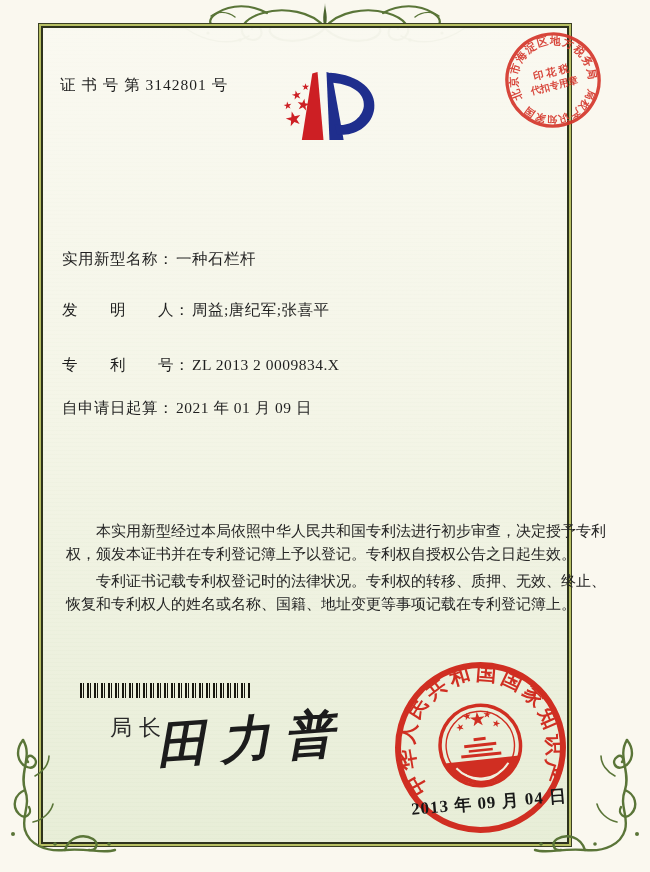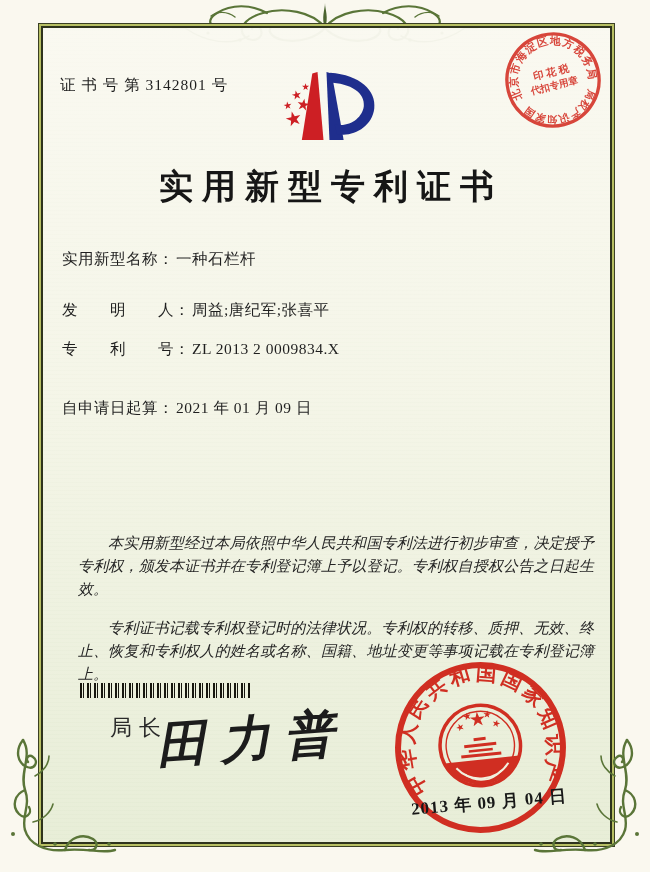--- a/index.html
+++ b/index.html
@@ -4,44 +4,44 @@
 <style>
   html,body{margin:0;padding:0;}
   body{background:#e8e6da;}
   .page{
     position:relative;width:650px;height:872px;margin:0 auto;
     background:#faf8ef;overflow:hidden;
     font-family:"Liberation Serif","DejaVu Serif",serif;
     color:#1f1f1f;
   }
   .frame{
-    position:absolute;left:38px;top:23px;width:577px;height:824px;
+    position:absolute;left:38px;top:23px;width:534px;height:824px;
     box-sizing:border-box;
     background:
       linear-gradient(180deg, rgba(250,249,241,0.96) 0%, rgba(244,245,231,0.90) 45%, rgba(229,236,212,0.88) 100%),
       repeating-linear-gradient(0deg, rgba(110,150,95,0.18) 0px, rgba(110,150,95,0.18) 1px, rgba(255,255,255,0) 1px, rgba(255,255,255,0) 4px);
     box-shadow:
       inset 0 0 0 1px #3a3f24,
       inset 0 0 0 3px #b7bf63,
       inset 0 0 0 5px #2e331c;
   }
   .cert-no{position:absolute;left:22px;top:52px;font-size:15.5px;letter-spacing:1px;}
   .logo{position:absolute;left:228px;top:36px;width:112px;height:94px;}
   .title{
     position:absolute;left:0;top:141px;width:100%;text-align:center;
     font-size:34px;font-weight:bold;letter-spacing:9px;text-indent:9px;color:#161616;
   }
   .fieldrow{position:absolute;left:24px;font-size:15.5px;letter-spacing:0.5px;white-space:nowrap;}
   .fieldrow .flabel{margin-right:2px;}
-  .fr0{top:226px}.fr1{top:277px}.fr2{top:316px}.fr3{top:375px}.fr4{top:422px}.fr5{top:469px}
+  .fr0{top:226px}.fr1{top:277px}.fr2{top:332px}.fr3{top:375px}.fr4{top:422px}.fr5{top:469px}
   .body-text{
     position:absolute;left:24px;top:493px;width:548px;
     font-size:15px;line-height:23px;text-align:justify;color:#242424;
   }
-  .body-text p{margin:16px;text-indent:2em;font-style:italic;}
+  .body-text p{margin:4px;text-indent:2em;}
   .barcode{
     position:absolute;left:42px;top:660px;width:170px;height:15px;
     background:repeating-linear-gradient(90deg,
       #17170f 0px,#17170f 2px,transparent 2px,transparent 3px,
       #17170f 3px,#17170f 4px,transparent 4px,transparent 7px,
       #17170f 7px,#17170f 9px,transparent 9px,transparent 10px,
       #17170f 10px,#17170f 11px,transparent 11px,transparent 14px);
   }
   .sign-role{position:absolute;left:72px;top:690px;font-size:22px;letter-spacing:7px;color:#2a2a2a;}
   .sign-name{
@@ -94,21 +94,20 @@
       <polygon points="62,14 69,12 77,103 48,103" fill="#cd1f24"></polygon>
       <polygon points="81,12 88,14 104,103 85,103" fill="#1f2e8d"></polygon>
       <path d="M 86,13 C 126,16 148,37 145,61 C 142,86 116,100 95,95 L 92,82 C 111,87 129,74 131,58 C 133,40 114,27 84,26 Z" fill="#1f2e8d"></path>
       <use href="#star" transform="translate(53,32) scale(0.5)" fill="#cd1f24"></use>
       <use href="#star" transform="translate(41,43) scale(0.65) rotate(-12)" fill="#cd1f24"></use>
       <use href="#star" transform="translate(50,56) scale(0.85) rotate(10)" fill="#cd1f24"></use>
       <use href="#star" transform="translate(29,57) scale(0.55) rotate(-8)" fill="#cd1f24"></use>
       <use href="#star" transform="translate(37,75) scale(1.05) rotate(-14)" fill="#cd1f24"></use>
     </svg>
 
-    <div class="title">实用新型专利证书</div>
 
     <div class="fieldrow fr1"><span class="flabel">发　　明　　人：</span><span class="fvalue">周益;唐纪军;张喜平</span></div>
     <div class="fieldrow fr0"><span class="flabel">实用新型名称：</span><span class="fvalue">一种石栏杆</span></div>
     <div class="fieldrow fr2"><span class="flabel">专　　利　　号：</span><span class="fvalue">ZL 2013 2 0009834.X</span></div>
     <div class="fieldrow fr3"><span class="flabel">自申请日起算：</span><span class="fvalue">2021 年 01 月 09 日</span></div>
 
     <div class="body-text">
       <p>本实用新型经过本局依照中华人民共和国专利法进行初步审查，决定授予专利权，颁发本证书并在专利登记簿上予以登记。专利权自授权公告之日起生效。</p>
       <p>专利证书记载专利权登记时的法律状况。专利权的转移、质押、无效、终止、恢复和专利权人的姓名或名称、国籍、地址变更等事项记载在专利登记簿上。</p>
     </div>

